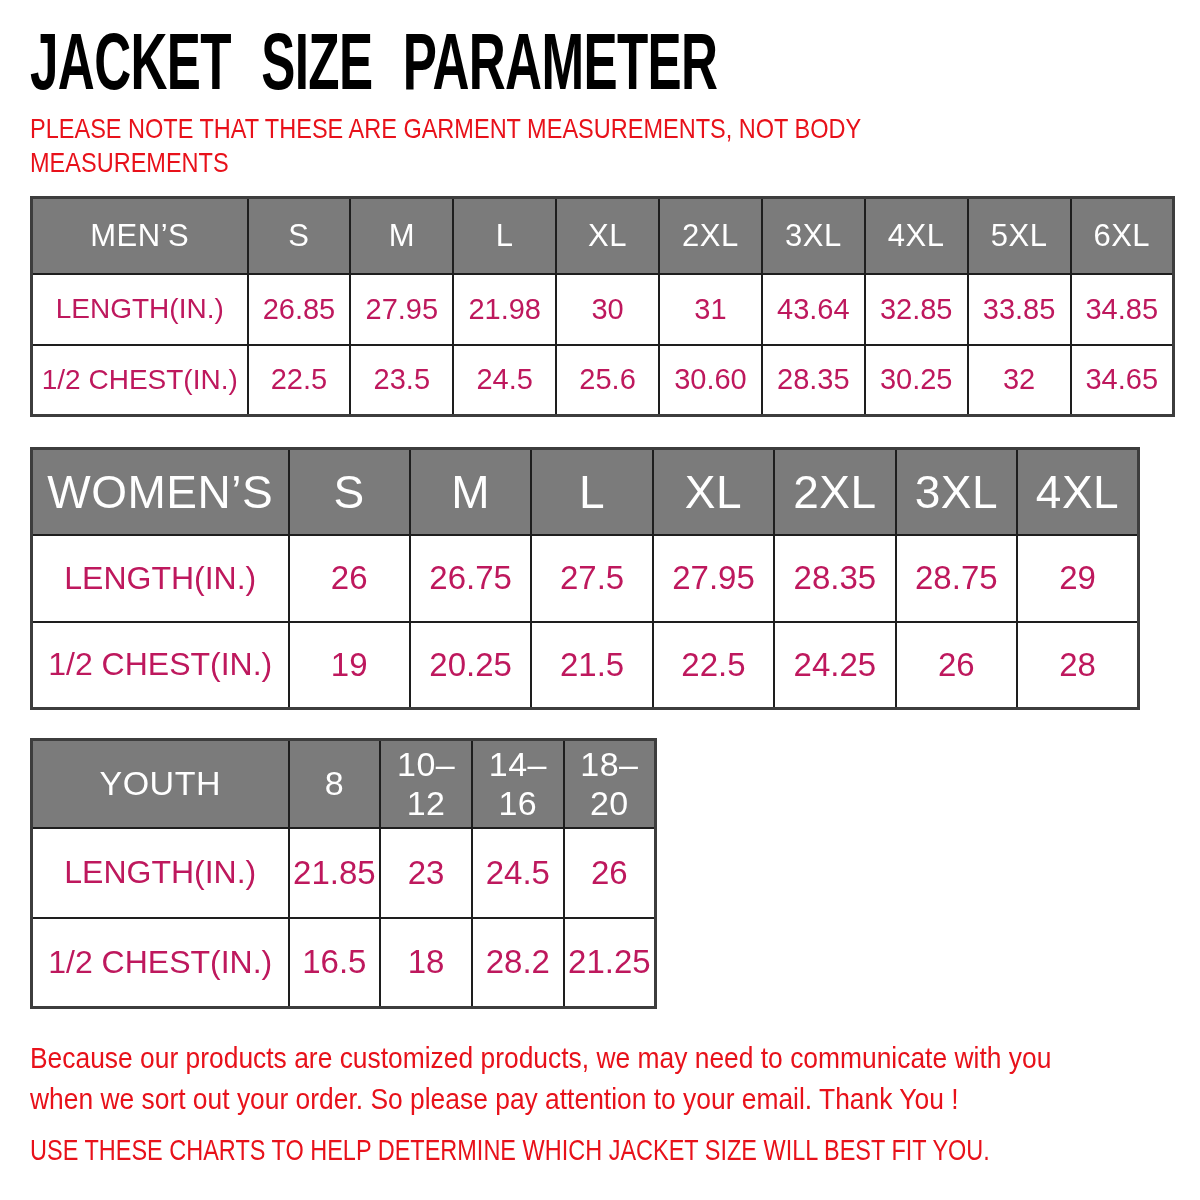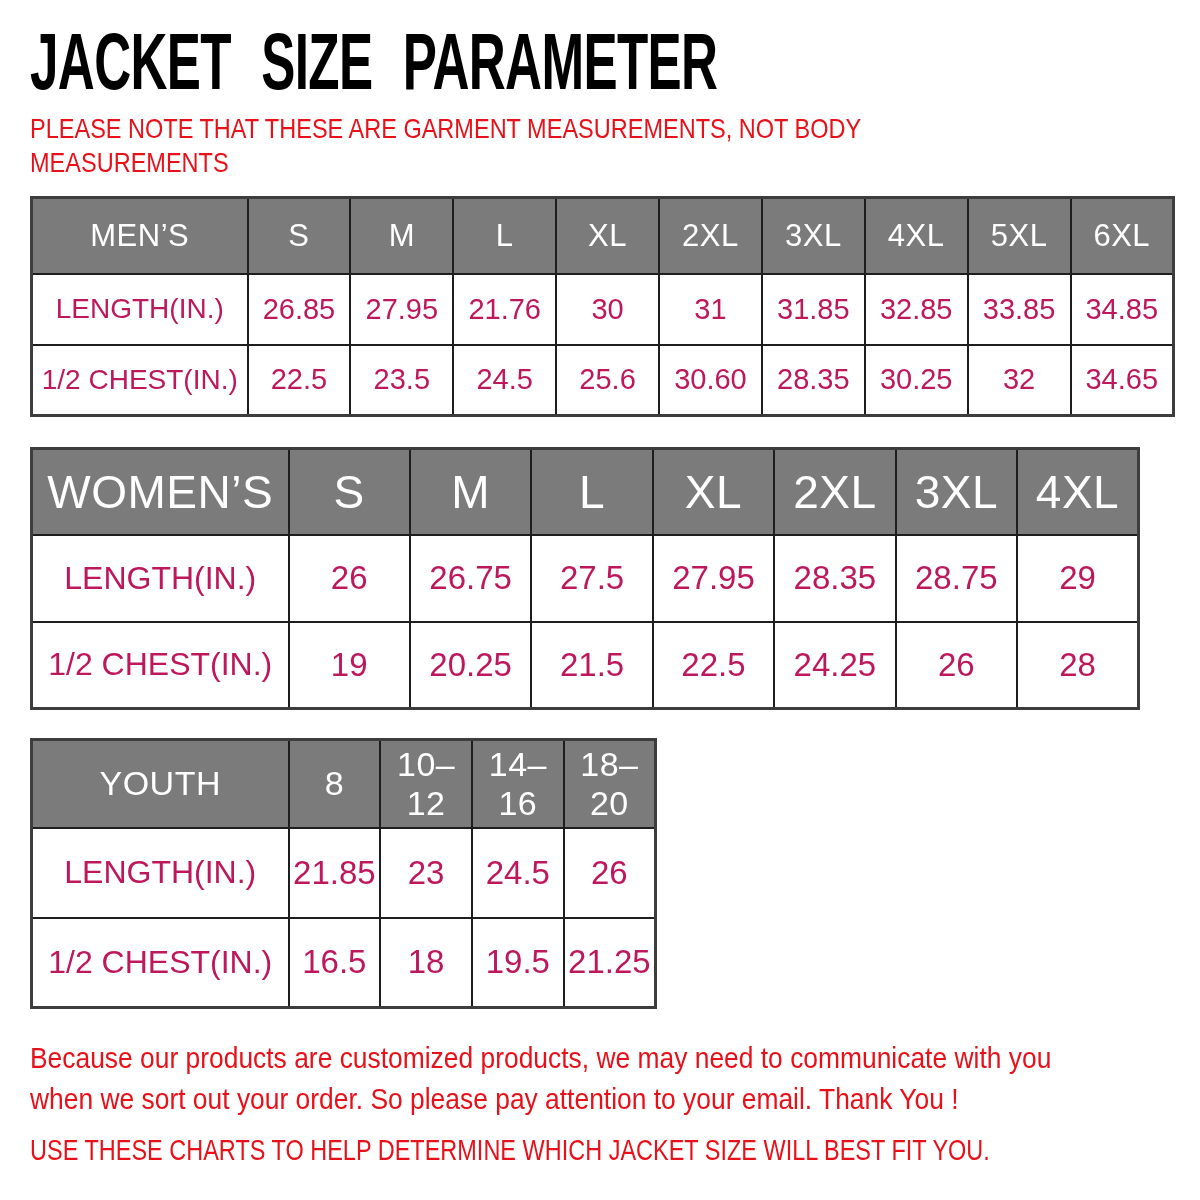--- a/index.html
+++ b/index.html
@@ -108,24 +108,24 @@
         <th>4XL</th>
         <th>5XL</th>
         <th>6XL</th>
       </tr>
     </thead>
     <tbody>
       <tr>
         <td class="lbl">LENGTH(IN.)</td>
         <td>26.85</td>
         <td>27.95</td>
-        <td>21.76</td>
+        <td>21.98</td>
         <td>30</td>
         <td>31</td>
-        <td>31.85</td>
+        <td>43.64</td>
         <td>32.85</td>
         <td>33.85</td>
         <td>34.85</td>
       </tr>
       <tr>
         <td class="lbl">1/2 CHEST(IN.)</td>
         <td>22.5</td>
         <td>23.5</td>
         <td>24.5</td>
         <td>25.6</td>
@@ -207,21 +207,21 @@
         <td class="lbl">LENGTH(IN.)</td>
         <td>21.85</td>
         <td>23</td>
         <td>24.5</td>
         <td>26</td>
       </tr>
       <tr>
         <td class="lbl">1/2 CHEST(IN.)</td>
         <td>16.5</td>
         <td>18</td>
-        <td>19.5</td>
+        <td>28.2</td>
         <td>21.25</td>
       </tr>
     </tbody>
   </table>
 
   <div class="footer-note">
     <span class="line">Because our products are customized products, we may need to communicate with you</span>
     <span class="line">when we sort out your order. So please pay attention to your email. Thank You !</span>
   </div>
 

